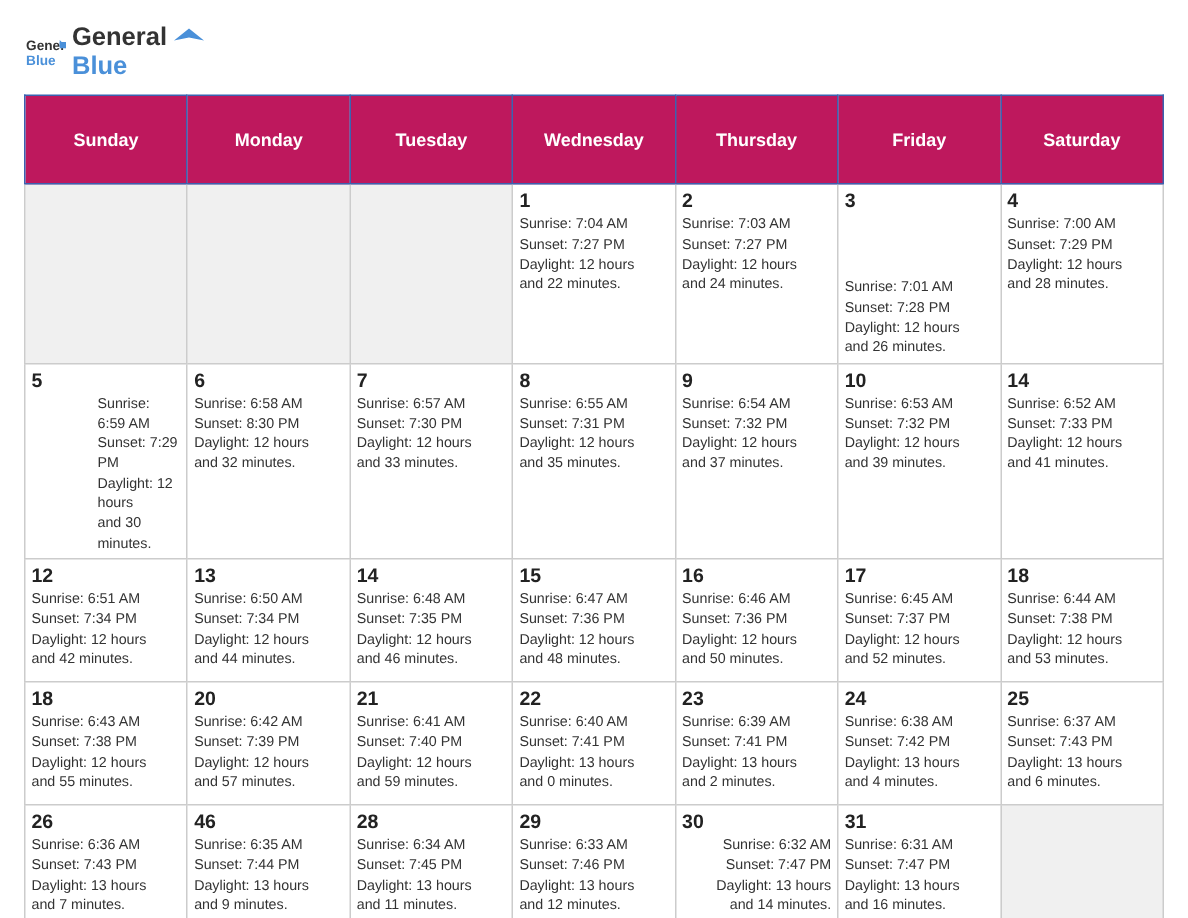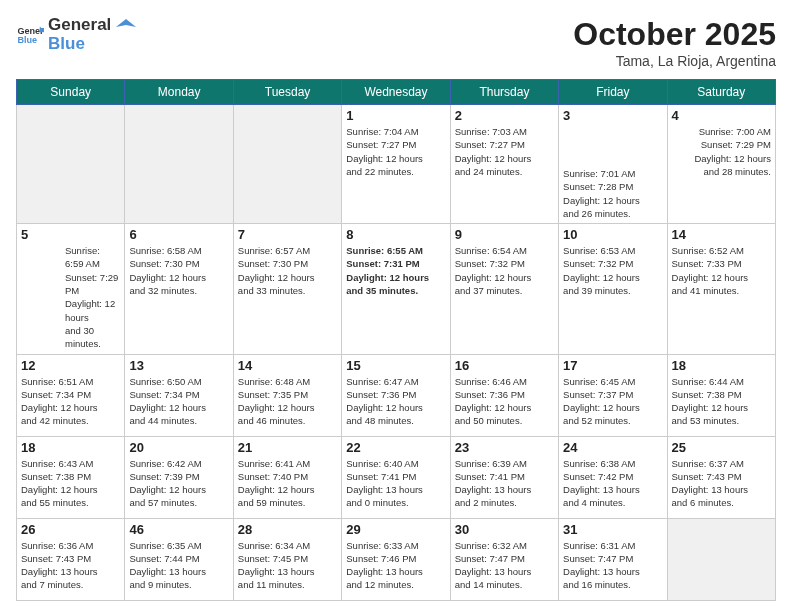--- a/index.html
+++ b/index.html
@@ -46,26 +46,26 @@
       color: #444;
     }
     .calendar {
       flex: 1;
       border: 1px solid #ccc;
       border-collapse: collapse;
       width: 100%;
       table-layout: fixed;
     }
     .calendar th {
-      background: #0f766e;
+      background: #be185d;
       color: #fff;
       text-align: center;
-      padding: 5px 2px;
+      padding: 22px 2px;
       font-size: 12px;
-      font-weight: normal;
+      font-weight: bold;
       border: 1px solid #3a62b0;
     }
     .calendar td {
       border: 1px solid #ccc;
       vertical-align: top;
       padding: 3px 4px;
       background: #fff;
       height: 82px;
     }
     .calendar td.empty {
@@ -98,24 +98,20 @@
       </svg>
       <div style="display:flex; flex-direction:column; line-height:1.1;">
         <span style="font-size:17px;font-weight:bold;color:#333;">General
           <svg width="20" height="18" viewBox="0 0 20 18" style="vertical-align:middle;">
             <polygon points="10,2 20,10 10,8 0,10" fill="#4a90d9"></polygon>
           </svg>
         </span>
         <span style="font-size:17px;font-weight:bold;color:#4a90d9;">Blue</span>
       </div>
     </div>
-    <div class="title-block">
-      <div class="month-title">October 2025</div>
-      <div class="location-title">Tama, La Rioja, Argentina</div>
-    </div>
   </div>
 
   <table class="calendar">
     <thead>
       <tr>
       <th>Sunday</th>
           <th>Monday</th>
           <th>Tuesday</th>
           <th>Wednesday</th>
           <th>Thursday</th>
@@ -144,51 +140,51 @@
           </td>
           <td>
             <div class="day-number">3</div>
             <div class="day-info" style="white-space: pre-line; margin-top: 44px;">Sunrise: 7:01 AM
 Sunset: 7:28 PM
 Daylight: 12 hours
 and 26 minutes.</div>
           </td>
           <td>
             <div class="day-number">4</div>
-            <div class="day-info" style="white-space: pre-line; text-align: right;">Sunrise: 7:00 AM
+            <div class="day-info" style="white-space: pre-line;">Sunrise: 7:00 AM
 Sunset: 7:29 PM
 Daylight: 12 hours
 and 28 minutes.</div>
           </td>
         </tr>
         <tr>
           <td>
             <div class="day-number">5</div>
             <div class="day-info" style="white-space: pre-line; margin-left: 44px;">Sunrise: 6:59 AM
 Sunset: 7:29 PM
 Daylight: 12 hours
 and 30 minutes.</div>
           </td>
           <td>
             <div class="day-number">6</div>
             <div class="day-info" style="white-space: pre-line;">Sunrise: 6:58 AM
-Sunset: 7:30 PM
+Sunset: 8:30 PM
 Daylight: 12 hours
 and 32 minutes.</div>
           </td>
           <td>
             <div class="day-number">7</div>
             <div class="day-info" style="white-space: pre-line;">Sunrise: 6:57 AM
 Sunset: 7:30 PM
 Daylight: 12 hours
 and 33 minutes.</div>
           </td>
           <td>
             <div class="day-number">8</div>
-            <div class="day-info" style="white-space: pre-line; font-weight: bold;">Sunrise: 6:55 AM
+            <div class="day-info" style="white-space: pre-line;">Sunrise: 6:55 AM
 Sunset: 7:31 PM
 Daylight: 12 hours
 and 35 minutes.</div>
           </td>
           <td>
             <div class="day-number">9</div>
             <div class="day-info" style="white-space: pre-line;">Sunrise: 6:54 AM
 Sunset: 7:32 PM
 Daylight: 12 hours
 and 37 minutes.</div>
@@ -334,21 +330,21 @@
           </td>
           <td>
             <div class="day-number">29</div>
             <div class="day-info" style="white-space: pre-line;">Sunrise: 6:33 AM
 Sunset: 7:46 PM
 Daylight: 13 hours
 and 12 minutes.</div>
           </td>
           <td>
             <div class="day-number">30</div>
-            <div class="day-info" style="white-space: pre-line;">Sunrise: 6:32 AM
+            <div class="day-info" style="white-space: pre-line; text-align: right;">Sunrise: 6:32 AM
 Sunset: 7:47 PM
 Daylight: 13 hours
 and 14 minutes.</div>
           </td>
           <td>
             <div class="day-number">31</div>
             <div class="day-info" style="white-space: pre-line;">Sunrise: 6:31 AM
 Sunset: 7:47 PM
 Daylight: 13 hours
 and 16 minutes.</div>

